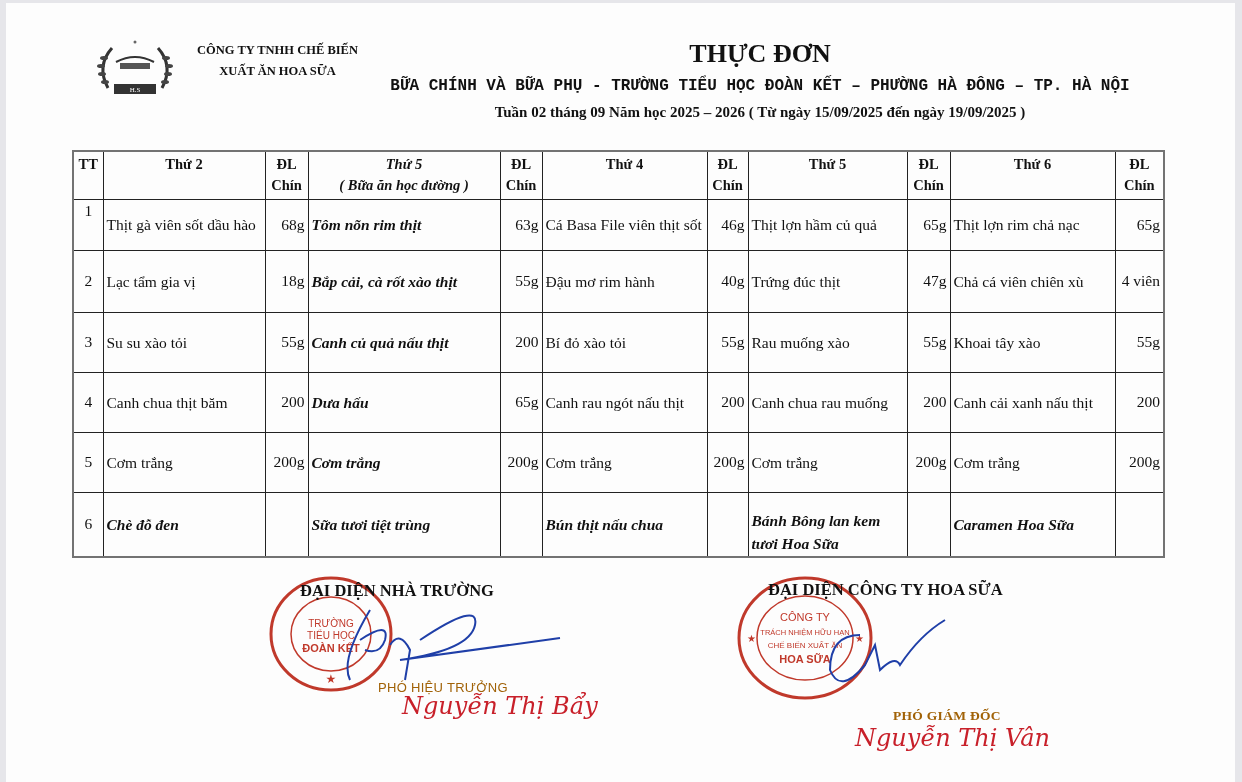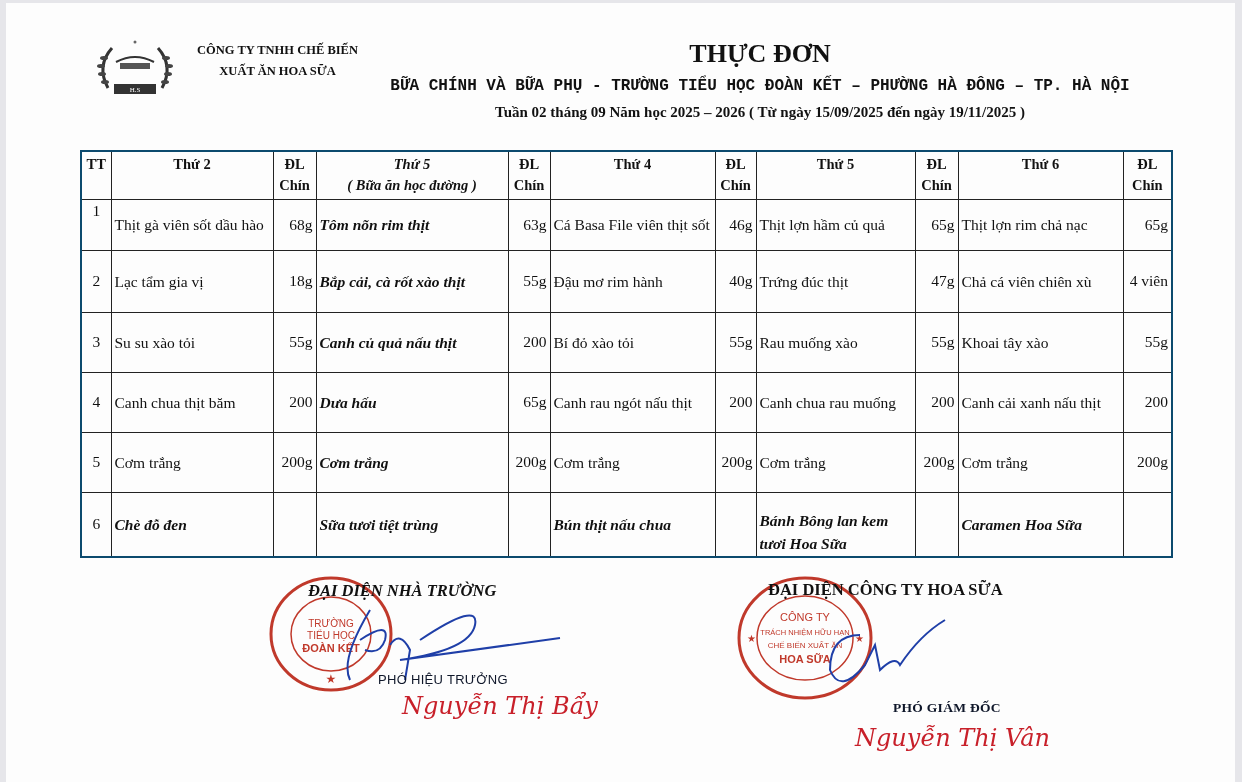--- a/index.html
+++ b/index.html
@@ -26,38 +26,38 @@
   }
   .subtitle {
     left:380px; top:77px; width:760px; text-align:center;
     font-weight:bold; font-size:16px;font-family:Liberation Mono, monospace;
   }
   .week {
     left:380px; top:104px; width:760px; text-align:center;
     font-weight:bold; font-size:15px;
   }
   table.menu {
-    position:absolute; left:80px; top:150px;
+    position:absolute; left:72px; top:150px;
     border-collapse:collapse;
     font-size:15.5px;
-    border:2px solid #0c4a6e;
+    border:2px solid #737373;
   }
   table.menu td, table.menu th {
     border:1.2px solid #222; padding:0 3px; vertical-align:middle;
   }
   table.menu th { font-weight:bold; font-size:14.5px; vertical-align:top; line-height:21px; padding-top:2px; }
   table.menu th.day { text-align:center; }
   table.menu th.dl { text-align:center; }
   table.menu td.tt { text-align:center; vertical-align:middle; }
   table.menu td.tt.top { vertical-align:top; padding-top:2px; }
   table.menu td.dl { text-align:right; padding-right:3px; }
   table.menu td.bi { font-weight:bold; font-style:italic; }
   table.menu td.dish { line-height:19px; }
   .sig-heading { font-weight:bold; font-size:16.5px; white-space:nowrap; }
-  .sig-title-red { font-family:"Liberation Sans", sans-serif; font-size:13px; color:#0f172a; letter-spacing:0.3px; }
+  .sig-title-red { font-family:"Liberation Sans", sans-serif; font-size:13px; color:#a16207; letter-spacing:0.3px;margin-top:8px; }
   .sig-name { font-family:"DejaVu Serif", serif; font-style:italic; color:#c8202a; font-size:24px; }
 </style>
 </head>
 <body>
 
 <div class="page"></div>
 
 <div class="abs logo">
   <svg width="86" height="66" viewBox="0 0 86 66">
     <g fill="none" stroke="#333" stroke-width="3">
@@ -82,21 +82,21 @@
   </svg>
 </div>
 
 <div class="abs company">
   <div>CÔNG TY TNHH CHẾ BIẾN</div>
   <div>XUẤT ĂN HOA SỮA</div>
 </div>
 
 <div class="abs title">THỰC ĐƠN</div>
 <div class="abs subtitle">BỮA CHÍNH VÀ BỮA PHỤ - TRƯỜNG TIỂU HỌC ĐOÀN KẾT – PHƯỜNG HÀ ĐÔNG – TP. HÀ NỘI</div>
-<div class="abs week">Tuần 02 tháng 09 Năm học 2025 – 2026  ( Từ ngày 15/09/2025 đến ngày 19/11/2025 )</div>
+<div class="abs week">Tuần 02 tháng 09 Năm học 2025 – 2026  ( Từ ngày 15/09/2025 đến ngày 19/09/2025 )</div>
 
 <table class="menu">
   <colgroup>
     <col style="width:30px">
       <col style="width:162px">
       <col style="width:43px">
     <col style="width:192px">
       <col style="width:42px">
       <col style="width:165px">
     <col style="width:41px">
@@ -235,21 +235,21 @@
 <div class="abs" style="left:268px;top:575px;width:126px;height:118px;">
   <svg width="126" height="118" viewBox="0 0 126 118">
     <ellipse cx="63" cy="59" rx="60" ry="56" fill="none" stroke="#c0392b" stroke-width="3"></ellipse>
     <ellipse cx="63" cy="59" rx="40" ry="37" fill="none" stroke="#c0392b" stroke-width="1.5"></ellipse>
     <text x="63" y="52" font-size="10" fill="#c0392b" text-anchor="middle" font-family="Liberation Sans, sans-serif">TRƯỜNG</text>
     <text x="63" y="64" font-size="10" fill="#c0392b" text-anchor="middle" font-family="Liberation Sans, sans-serif">TIỂU HỌC</text>
     <text x="63" y="77" font-size="11" font-weight="bold" fill="#c0392b" text-anchor="middle" font-family="Liberation Sans, sans-serif">ĐOÀN KẾT</text>
     <text x="63" y="108" font-size="12" fill="#c0392b" text-anchor="middle">★</text>
   </svg>
 </div>
-<div class="abs sig-heading" style="left:308px;top:581px;font-style:italic;">ĐẠI DIỆN NHÀ TRƯỜNG</div>
+<div class="abs sig-heading" style="left:300px;top:581px;">ĐẠI DIỆN NHÀ TRƯỜNG</div>
 <div class="abs" style="left:330px;top:600px;">
   <svg width="240" height="90" viewBox="0 0 240 90">
     <path d="M40 10 Q10 60 20 80 M30 40 Q60 20 55 40 Q50 55 35 50 M60 45 Q70 30 80 50 L75 80 M90 40 Q150 0 145 25 Q140 50 70 60 L230 38" fill="none" stroke="#1f3fa8" stroke-width="2"></path>
   </svg>
 </div>
 <div class="abs sig-title-red" style="left:378px;top:672px;">PHÓ HIỆU TRƯỞNG</div>
 <div class="abs sig-name" style="left:360px;top:692px;margin-left:42px;">Nguyễn Thị Bẩy</div>
 
 <div class="abs" style="left:735px;top:574px;width:140px;height:128px;">
   <svg width="140" height="128" viewBox="0 0 140 128">

